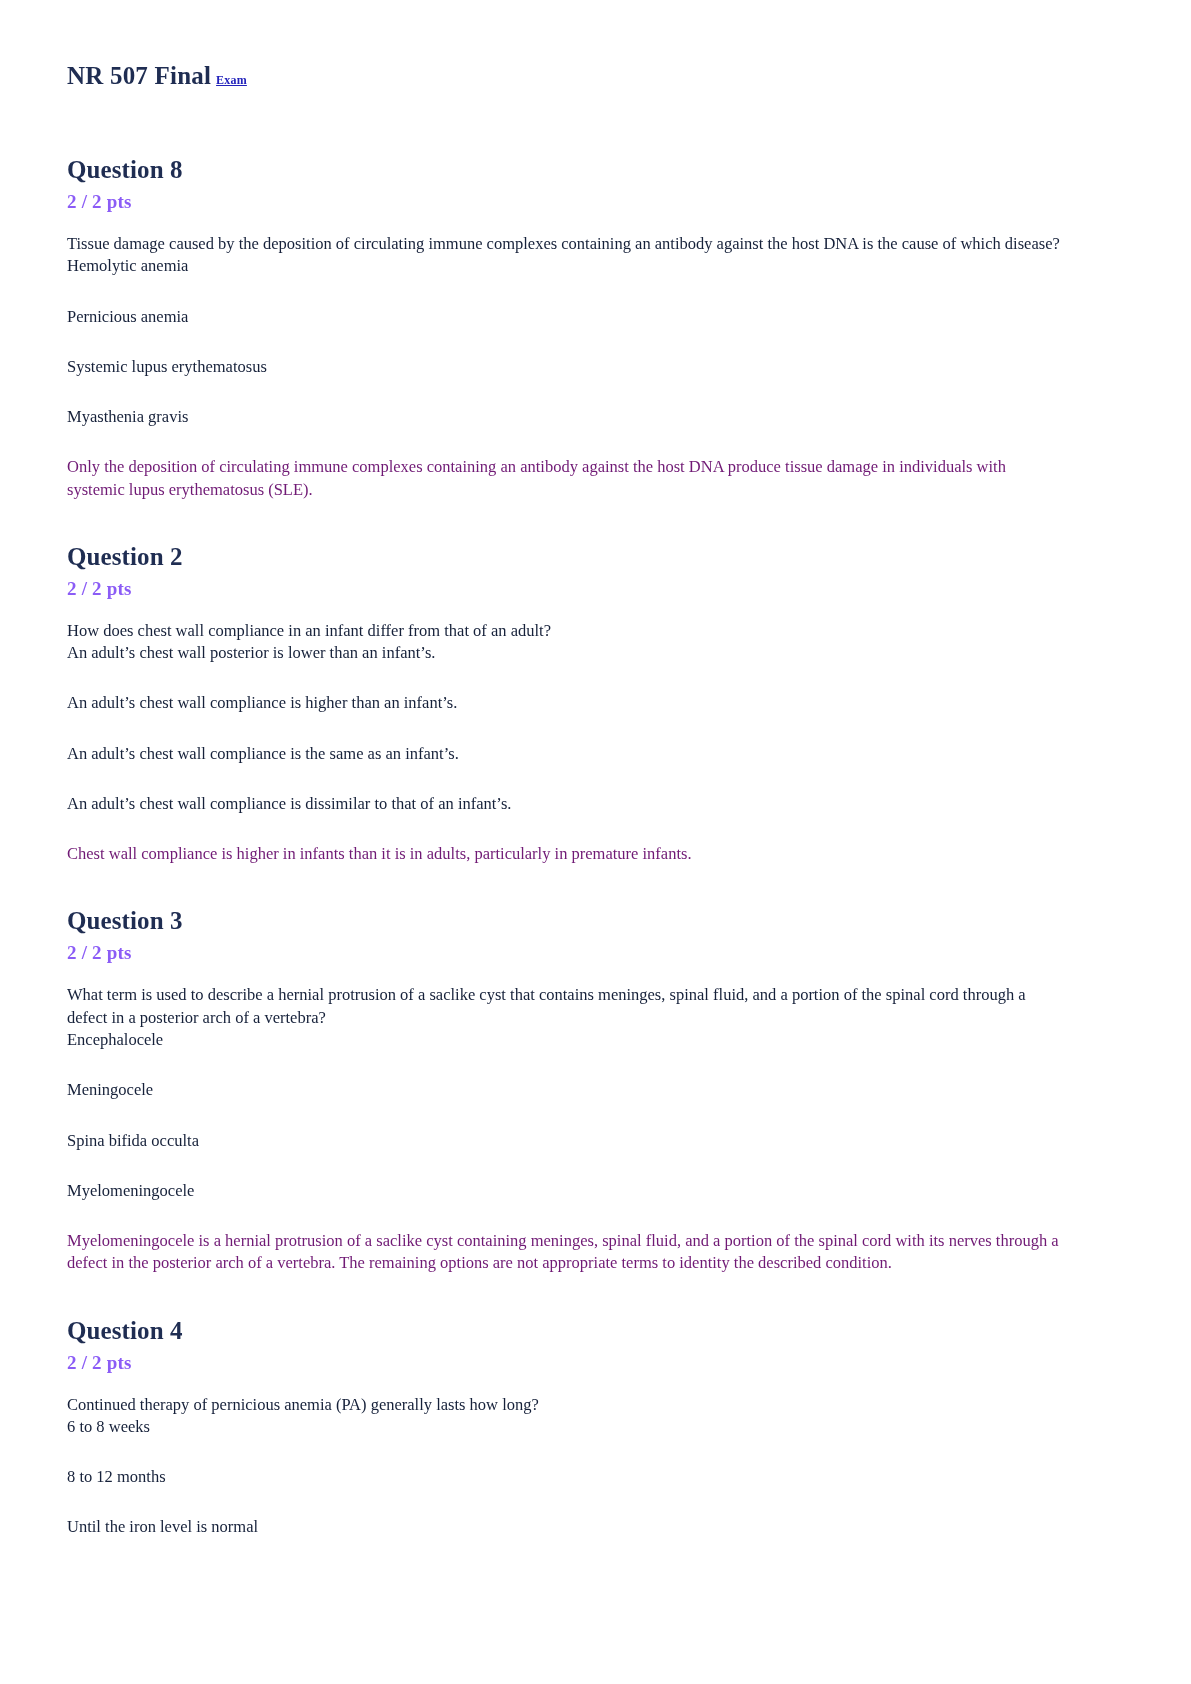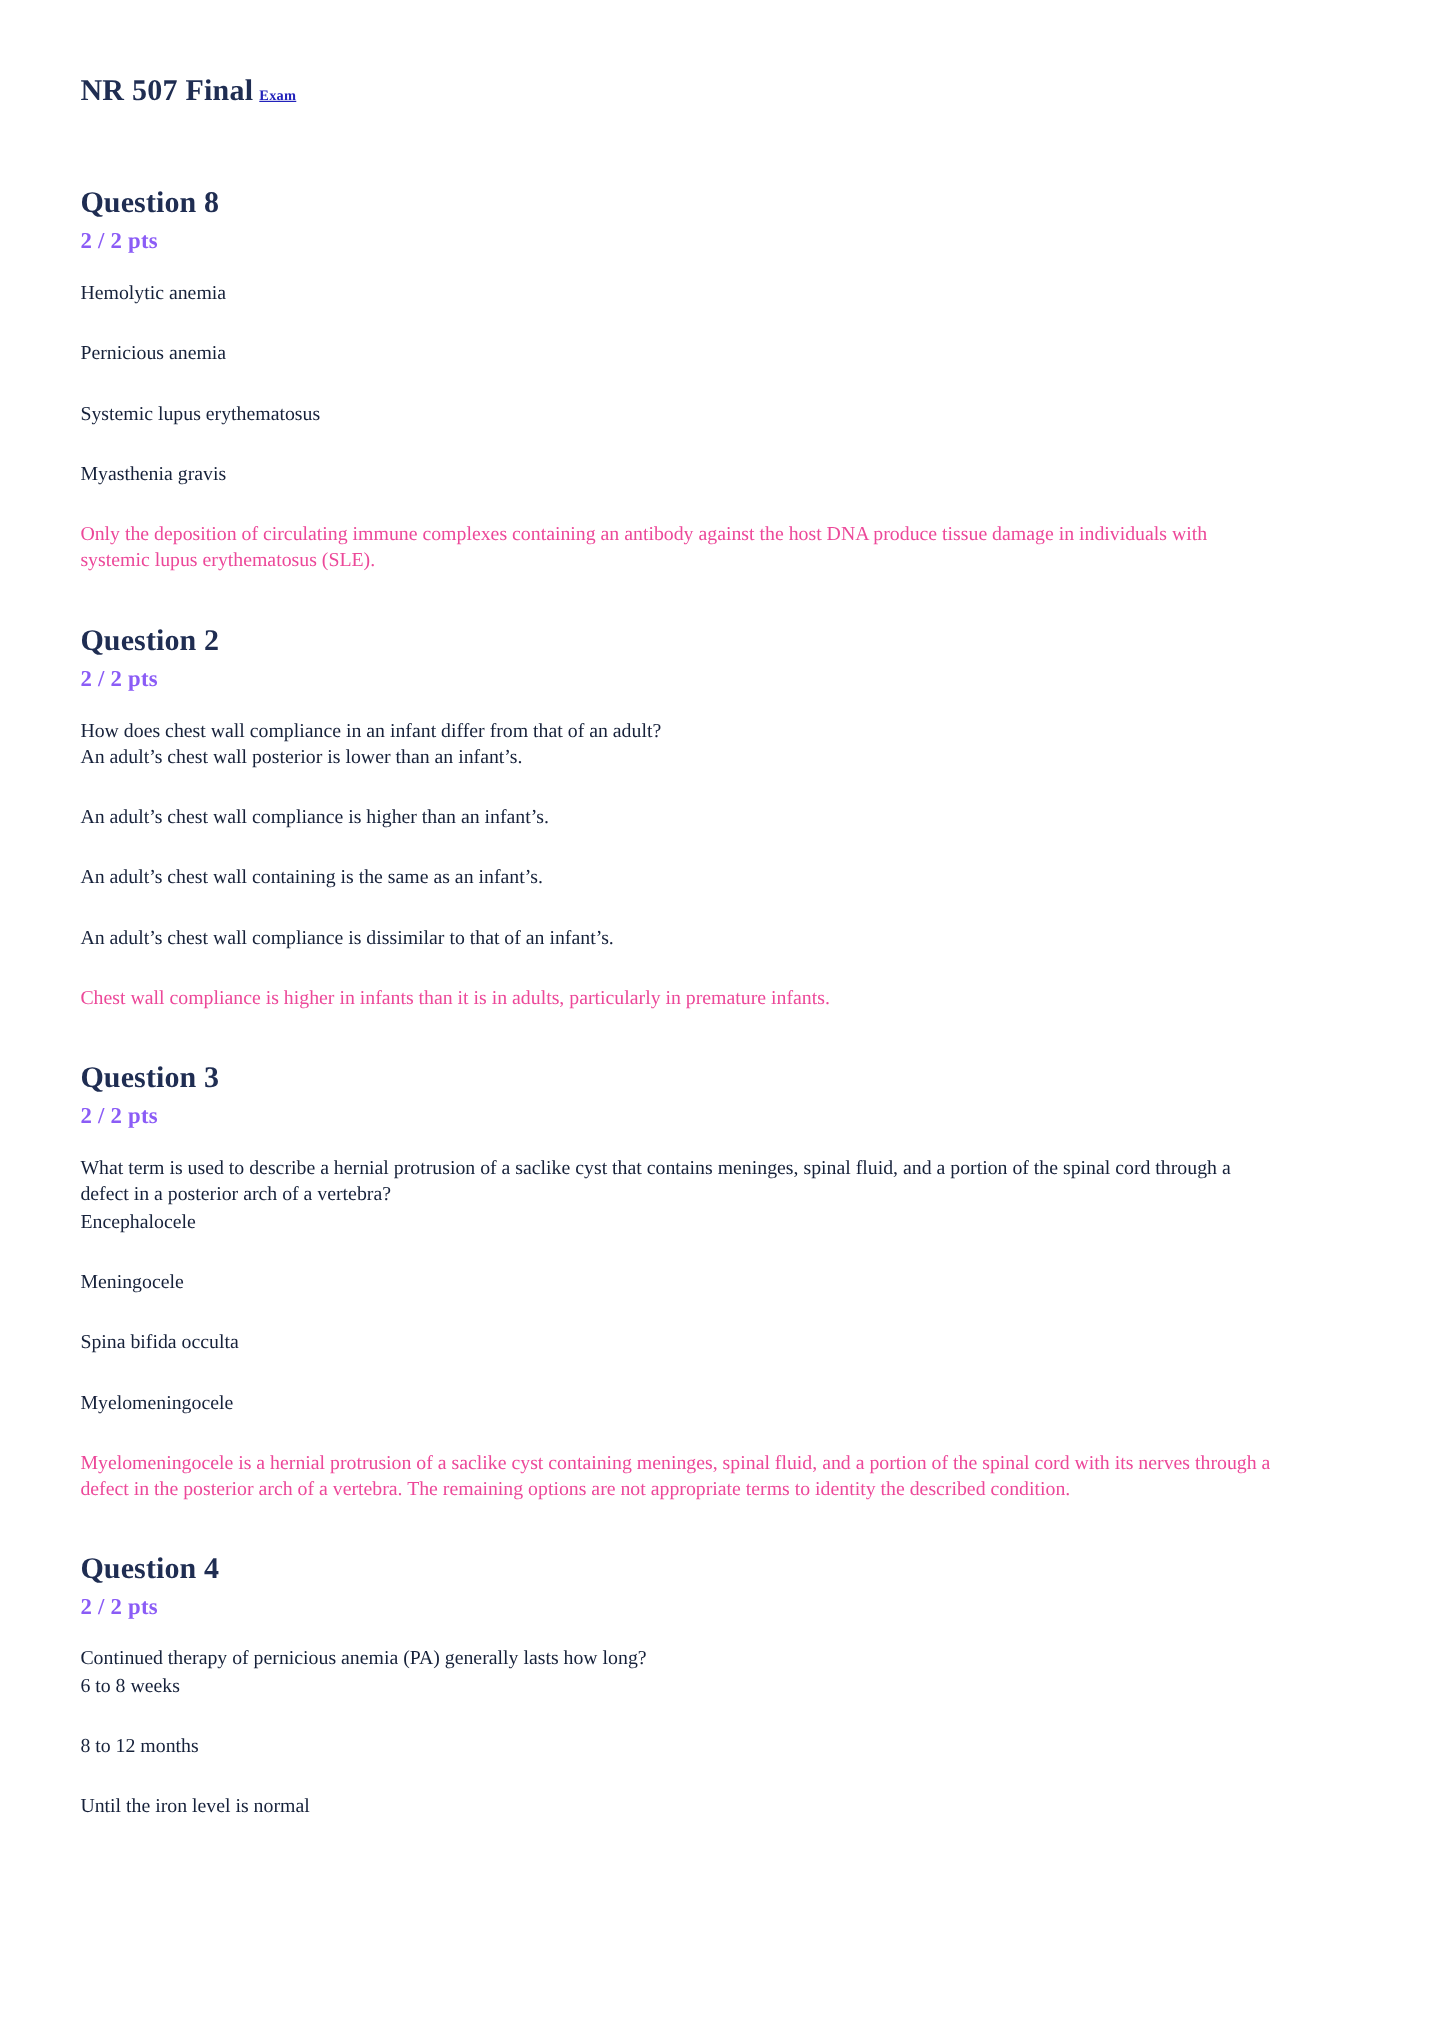--- a/index.html
+++ b/index.html
@@ -70,40 +70,41 @@
     color: #16213a;
     margin: 0 0 0 0;
     padding-left: 2px;
     max-width: 1000px;
   }
   .q-option.first { margin-top: 0; }
   .opt-gap { height: 28px; }
   .q-explain {
     font-size: 16.5px;
     line-height: 1.35;
-    color: #ec4899;
+    color: #701a75;
     padding-left: 2px;
     max-width: 1000px;
   }
   .gap-md { height: 36px; }
 </style>
 </head>
 <body>
 
 <div class="page">
 
   <h1 class="doc-title">
     <span>NR 507 Final</span><a class="link" href="#">Exam</a>
   </h1>
 
   <div class="spacer-top"></div>
 
   <div class="question-block">
     <div class="q-heading">Question 8</div>
     <div class="q-points">2 / 2 pts</div>
+    <div class="q-stem">Tissue damage caused by the deposition of circulating immune complexes containing an antibody against the host DNA is the cause of which disease?</div>
     <div class="q-option first">Hemolytic anemia</div>
     <div class="opt-gap"></div>
     <div class="q-option">Pernicious anemia</div>
     <div class="opt-gap"></div>
     <div class="q-option">Systemic lupus erythematosus</div>
     <div class="opt-gap"></div>
     <div class="q-option">Myasthenia gravis</div>
     <div class="opt-gap"></div>
     <div class="q-explain">Only the deposition of circulating immune complexes containing an antibody against the host DNA produce tissue damage in individuals with systemic lupus erythematosus (SLE).</div>
   </div>
@@ -111,21 +112,21 @@
   <div class="gap-md"></div>
 
   <div class="question-block">
     <div class="q-heading">Question 2</div>
     <div class="q-points">2 / 2 pts</div>
     <div class="q-stem">How does chest wall compliance in an infant differ from that of an adult?</div>
     <div class="q-option first">An adult’s chest wall posterior is lower than an infant’s.</div>
     <div class="opt-gap"></div>
     <div class="q-option">An adult’s chest wall compliance is higher than an infant’s.</div>
     <div class="opt-gap"></div>
-    <div class="q-option">An adult’s chest wall containing is the same as an infant’s.</div>
+    <div class="q-option">An adult’s chest wall compliance is the same as an infant’s.</div>
     <div class="opt-gap"></div>
     <div class="q-option">An adult’s chest wall compliance is dissimilar to that of an infant’s.</div>
     <div class="opt-gap"></div>
     <div class="q-explain">Chest wall compliance is higher in infants than it is in adults, particularly in premature infants.</div>
   </div>
 
   <div class="gap-md"></div>
 
   <div class="question-block">
     <div class="q-heading">Question 3</div>

